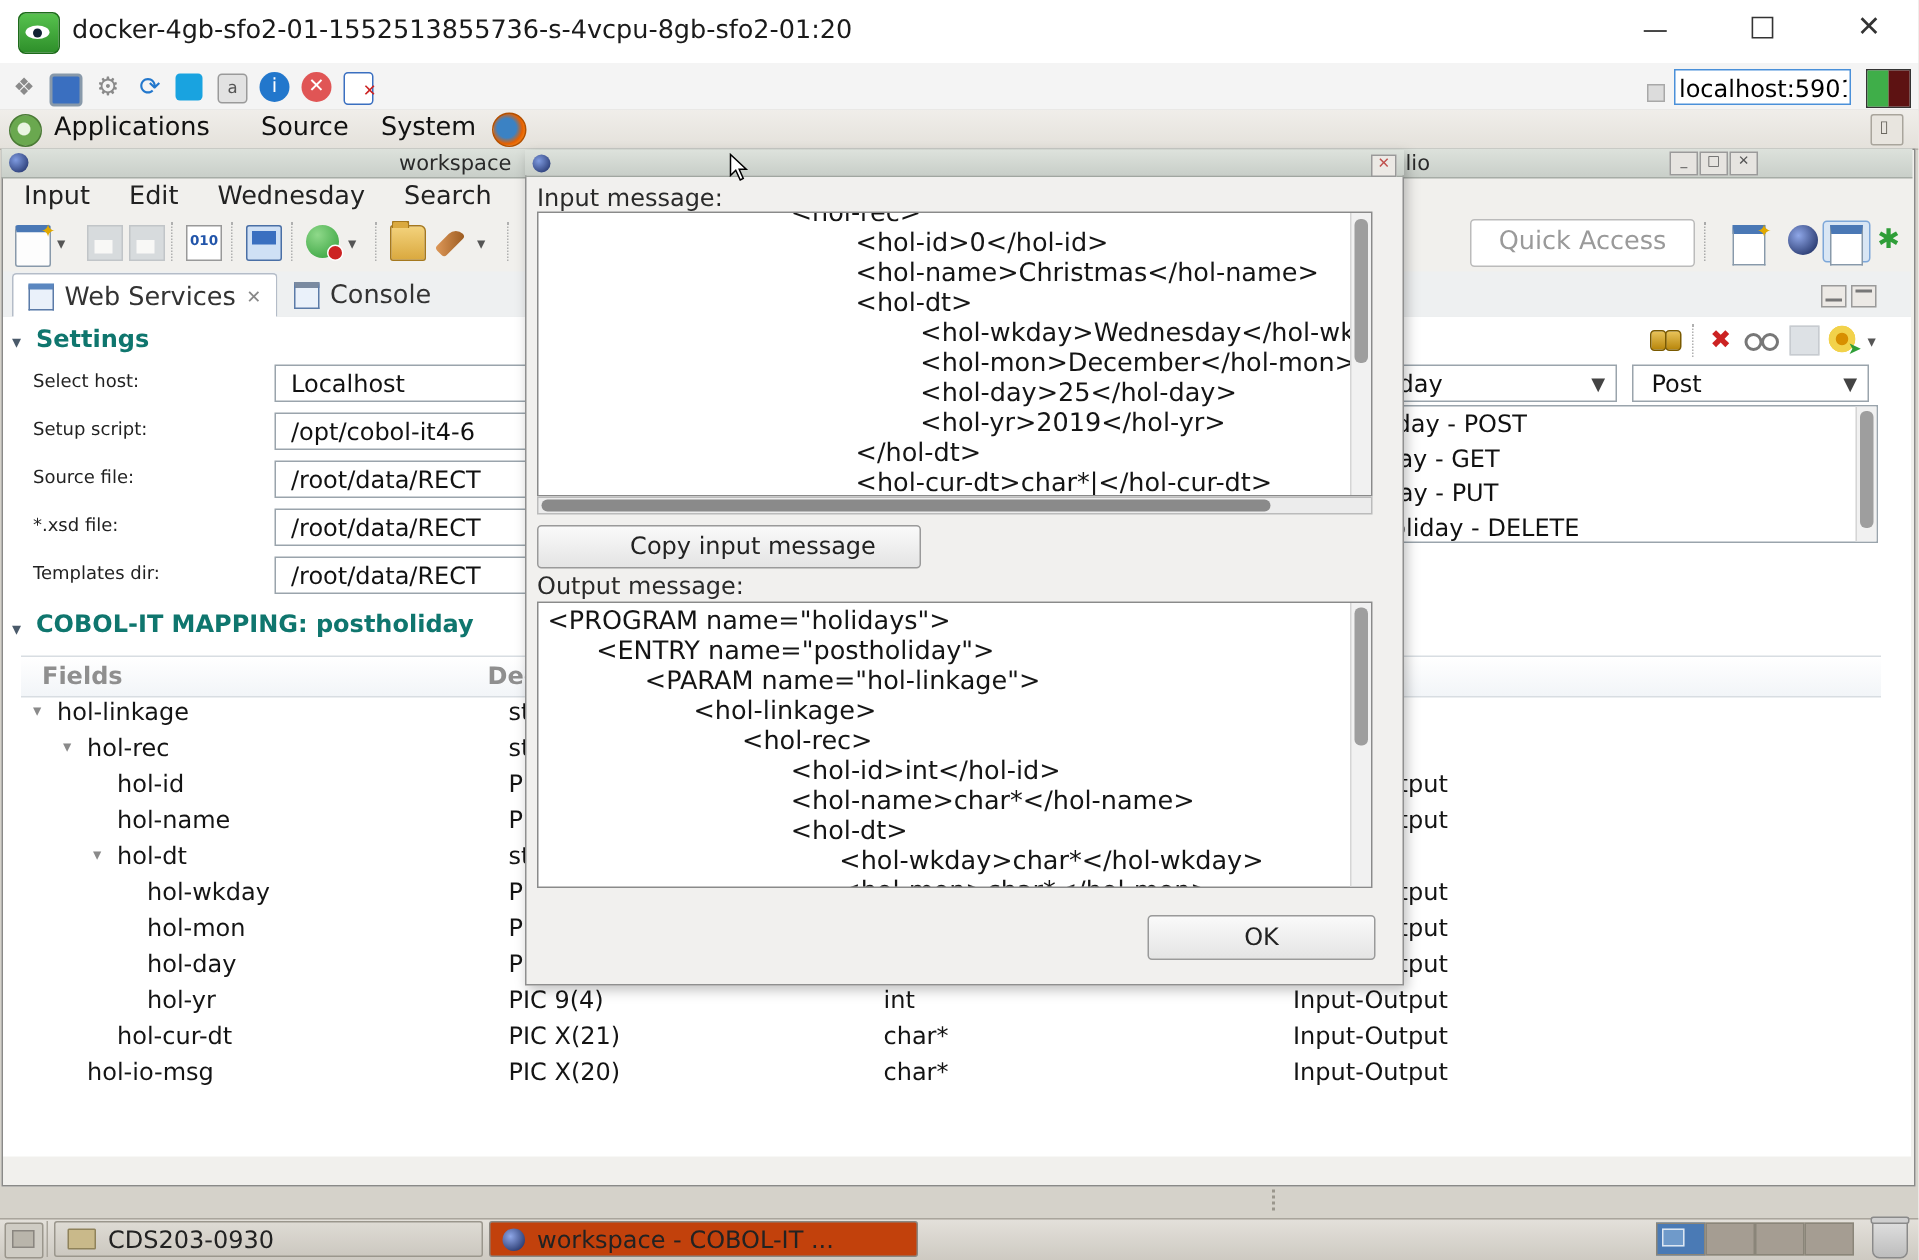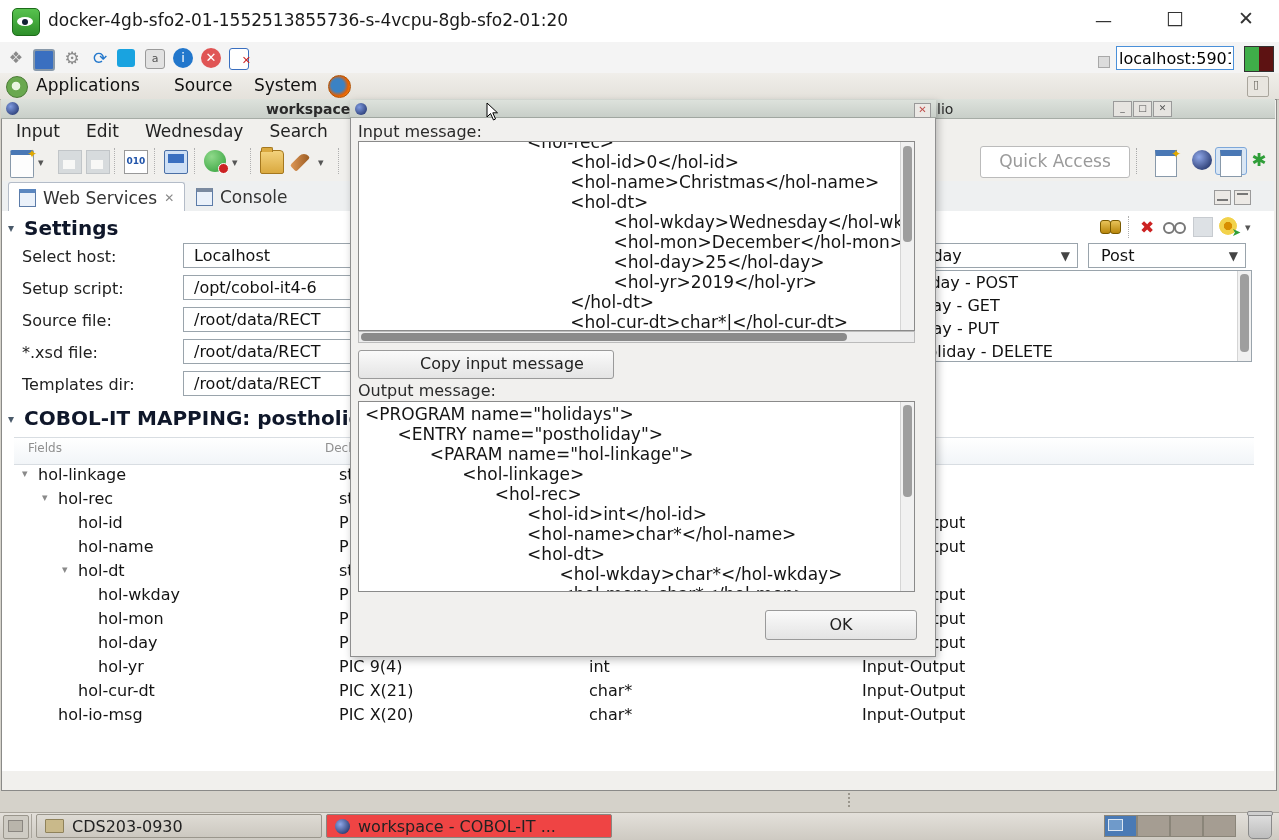--- a/index.html
+++ b/index.html
@@ -67,27 +67,27 @@
   .tab{top:182px;height:29px;display:flex;align-items:center;gap:7px;padding:0 10px;font-size:17px;color:#333;}
   .tab.active{background:#ffffff;border:1px solid #b4bcc8;border-bottom:none;border-radius:3px 3px 0 0;}
   .tab-icon{width:15px;height:13px;border:1px solid #5b7ba8;background:#eaf1fa;border-top:4px solid #5b87c0;}
   .tab-x{color:#888;font-size:12px;}
   .view-btn{top:190px;width:15px;height:13px;border:1px solid #9a9a9a;background:#ece9e5;}
   .view-btn:after{content:"";position:absolute;left:2px;right:2px;background:#777;}
   .view-btn.min:after{top:8px;height:2px;}
   .view-btn.max:after{top:2px;height:2px;}
   .content{left:2px;top:211px;width:1272px;height:560px;background:#ffffff;}
   
-  .sect-head{font-size:20px;font-weight:bold;color:#0f172a;}
+  .sect-head{font-size:16px;font-weight:bold;color:#0f766e;}
   .twist{color:#4a5a6a;font-size:12px;}
-  .flabel{font-size:16px;color:#222;}
+  .flabel{font-size:12px;color:#222;}
   .fvalue{height:25px;border:1px solid #9aa4ac;background:#fff;font-size:16px;color:#111;padding:1px 10px;box-sizing:border-box;line-height:22px;white-space:nowrap;overflow:hidden;}
   
   .thead{left:14px;top:437px;width:1240px;height:26px;background:linear-gradient(#ffffff,#f2f5f8);border-top:1px solid #d8dde2;border-bottom:1px solid #d8dde2;}
-  .thcell{font-size:12px;font-weight:normal;color:#8f8f8f;}
+  .thcell{font-size:16px;font-weight:bold;color:#8f8f8f;}
   .trow{font-size:16px;color:#141414;height:24px;}
   .tw2{position:absolute;color:#8a8a8a;font-size:11px;top:3px;}
   .cellname{position:absolute;top:1px;white-space:nowrap;}
   .c2{position:absolute;left:325px;top:1px;white-space:nowrap;}
   .c3{position:absolute;left:575px;top:1px;white-space:nowrap;}
   .c4{position:absolute;left:848px;top:1px;white-space:nowrap;}
   
   .vicon{top:217px;width:22px;height:20px;}
   .icon-binoc:before,.icon-binoc:after{content:"";position:absolute;top:3px;width:9px;height:12px;background:linear-gradient(#e8c35a,#b8860b);border:1px solid #7a5a00;border-radius:3px;}
   .icon-binoc:before{left:0;}  .icon-binoc:after{left:10px;}
@@ -110,21 +110,21 @@
   .d-close{left:914px;top:103px;width:15px;height:13px;border:1px solid #999;background:#ece9e5;color:#c0504d;font-size:10px;line-height:12px;text-align:center;}
   .d-label{font-size:16px;color:#2a2a2a;}
   .msgbox{left:358px;width:557px;border:1px solid #8a8a8a;background:#fff;box-sizing:border-box;overflow:hidden;}
   .msgbox pre{margin:0;font-family:"DejaVu Sans",sans-serif;font-size:17px;line-height:20px;color:#151515;padding-left:6px;}
   .hscroll{left:358px;top:331px;width:557px;height:12px;background:#ececec;border:1px solid #bbb;box-sizing:border-box;}
   .hthumb{position:absolute;left:2px;top:1px;width:486px;height:8px;background:#8a8a8a;border-radius:4px;}
   .btn{border:1px solid #9a9a9a;background:linear-gradient(#fafafa,#e4e4e4);border-radius:3px;font-size:16px;color:#222;text-align:center;}
   
   .taskbar{left:0;top:812px;width:1279px;height:28px;background:linear-gradient(#e3e0da,#cdc9c1);border-top:1px solid #a9a59c;}
   .tb-btn{top:814px;height:24px;border:1px solid #9a968c;border-radius:2px;background:linear-gradient(#dedbd4,#ccc8c0);display:flex;align-items:center;gap:8px;padding:0 8px;font-size:16px;color:#222;box-sizing:border-box;white-space:nowrap;overflow:hidden;}
-  .tb-btn.pressed{background:#ef4444;border-color:#8a8680;}
+  .tb-btn.pressed{background:#c2410c;border-color:#8a8680;}
   .tb-folder{width:17px;height:12px;background:#c9b98a;border:1px solid #8f825a;border-radius:1px;flex:none;}
   .tb-eclipse{width:15px;height:15px;border-radius:50%;background:radial-gradient(circle at 35% 35%,#8fa7e8,#101f52);flex:none;}
   .ws-cell{top:815px;width:33px;height:22px;border:1px solid #8a8579;box-sizing:border-box;background:#a59d92;}
   .ws-cell.active{background:#4a7ab5;}
   .ws-cell.active:after{content:"";position:absolute;left:3px;top:3px;width:13px;height:10px;background:#6f9aca;border:1px solid #dce6f2;}
   .trash{left:1248px;top:813px;width:22px;height:24px;background:linear-gradient(#e0e0e0,#bdbdbd);border:1px solid #8a8a8a;border-radius:2px 2px 5px 5px;}
   .trash:before{content:"";position:absolute;left:-2px;top:-3px;right:-2px;height:3px;background:#cfcfcf;border:1px solid #8a8a8a;border-radius:2px;}
   .divider-dots{left:848px;top:793px;width:4px;height:14px;border-left:2px dotted #9a968c;}
 </style>
 </head>
@@ -161,21 +161,21 @@
 <div class="abs gmenu" style="left:36px;">Applications</div>
 <div class="abs gmenu" style="left:174px;">Source</div>
 <div class="abs gmenu" style="left:254px;">System</div>
 <div class="abs firefox"></div>
 <div class="abs clock">23:21</div>
 <div class="abs panel-btn"></div>
 
 <div class="abs eclipse"></div>
 <div class="abs e-titlebar"></div>
 <div class="abs e-ticon"></div>
-<div class="abs e-title" style="left:266px;font-weight:bold;">workspace</div>
+<div class="abs e-title" style="left:266px;">workspace</div>
 <div class="abs e-title" style="left:937px;">lio</div>
 <div class="abs e-ctl" style="left:1113px;">_</div>
 <div class="abs e-ctl" style="left:1133px;">□</div>
 <div class="abs e-ctl" style="left:1153px;">✕</div>
 
 <div class="abs e-menubar">
   <span>Input</span>
   <span>Edit</span>
   <span>Wednesday</span>
   <span>Search</span>

